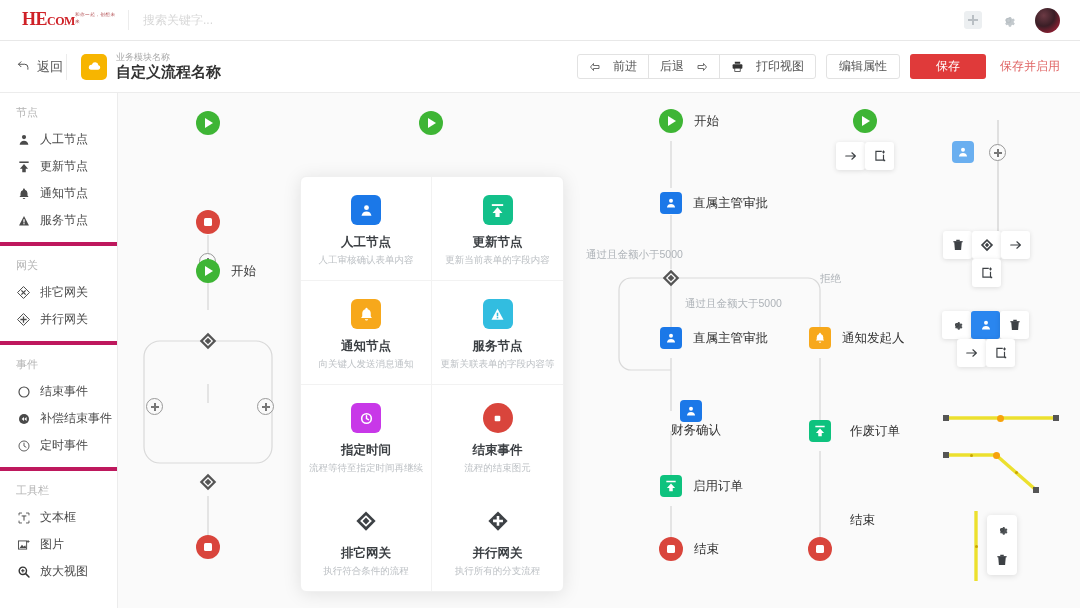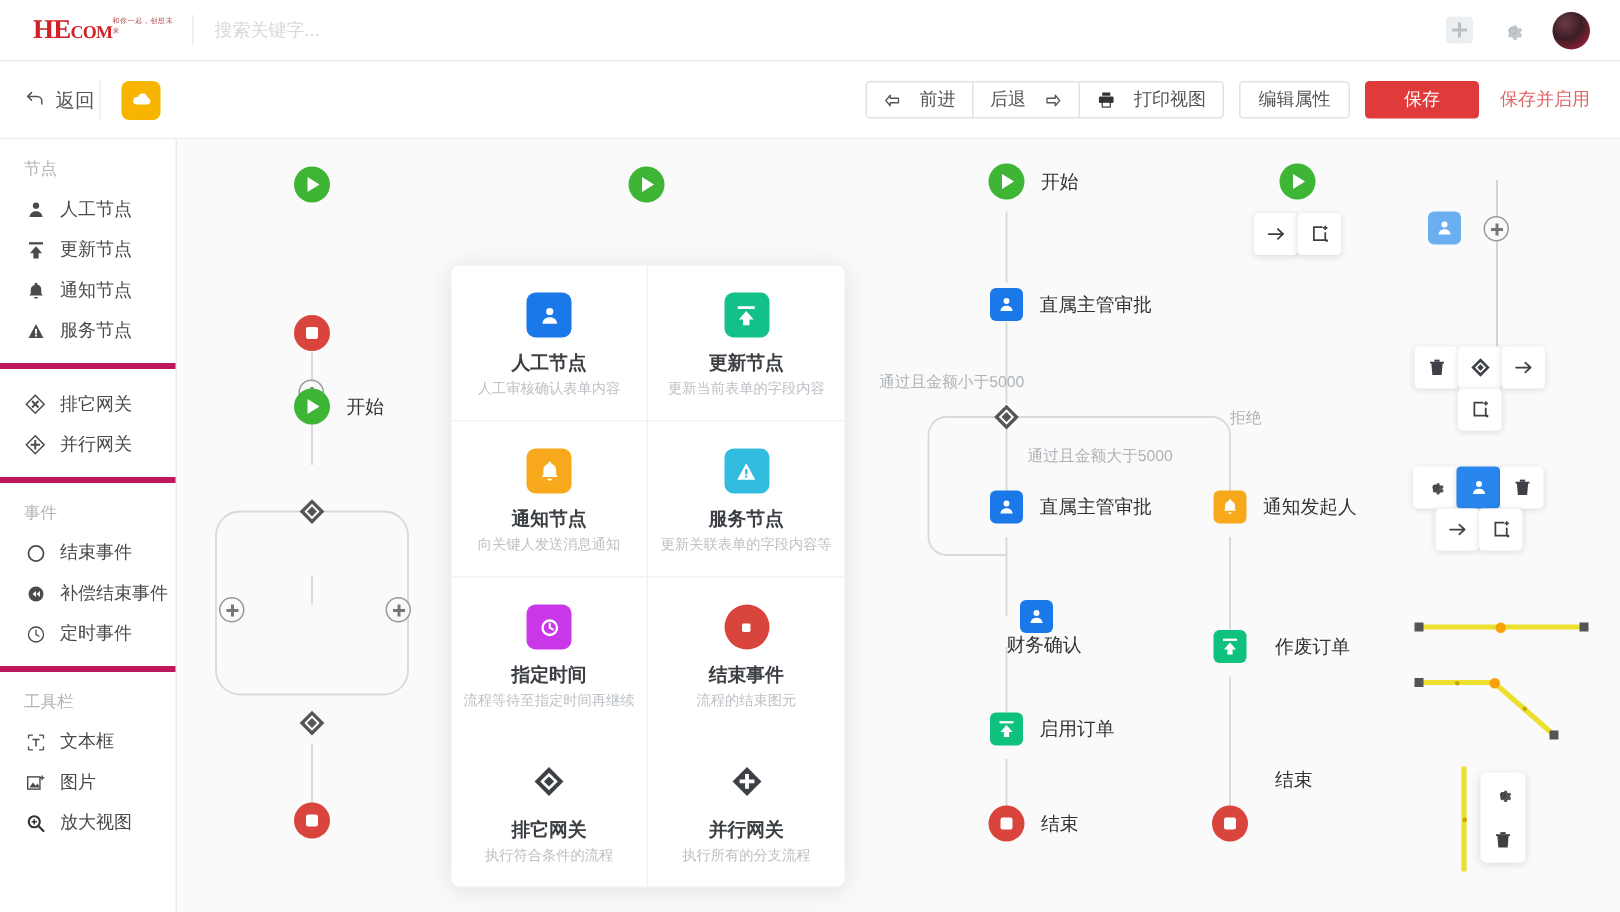--- a/index.html
+++ b/index.html
@@ -149,20 +149,24 @@
         <path d="M4 10 H14 a5 5 0 0 1 5 5 v3" fill="none" stroke="#555" stroke-width="1.6" stroke-linecap="round"></path>
       </svg>
       <span>返回</span>
     </div>
     <div class="sub-div"></div>
     <div class="mod-icon">
       <svg width="15" height="15" viewBox="0 0 24 24">
         <path d="M6 17h12a3.6 3.6 0 00.3-7.1A5.4 5.4 0 007.8 9.2 3.9 3.9 0 006 17z" fill="#fff"></path>
       </svg>
     </div>
+    <div class="mod-text">
+      <div class="t1">业务模块名称</div>
+      <div class="t2">自定义流程名称</div>
+    </div>
 
     <div class="tools">
       <div class="btn-group">
         <div>
           <svg width="12" height="12" viewBox="0 0 24 24">
             <path d="M9 5 L3 12 L9 19 V15 H20 V9 H9 Z" fill="none" stroke="#555" stroke-width="1.7" stroke-linejoin="round"></path>
           </svg>
           <span>前进</span>
         </div>
         <div>
@@ -229,20 +233,21 @@
               <path d="M12 3.5 L20.5 19.5 H3.5 Z" fill="#4a4a4a"></path>
               <rect x="10.9" y="9" width="2.2" height="5.6" fill="#fff"></rect>
               <rect x="10.9" y="15.6" width="2.2" height="2.1" fill="#fff"></rect>
             </svg>
         </span>
         <span>服务节点</span>
       </div>
     </div>
 
     <div class="sb-sec">
+      <div class="sb-title">网关</div>
       <div class="sb-item">
         <span class="sb-ic">
           <svg width="15" height="15" viewBox="0 0 24 24">
               <path d="M12 2.5 L21.5 12 L12 21.5 L2.5 12 Z" fill="none" stroke="#4a4a4a" stroke-width="1.6"></path>
               <path d="M8.6 8.6 L15.4 15.4 M15.4 8.6 L8.6 15.4" stroke="#4a4a4a" stroke-width="2.1"></path>
             </svg>
         </span>
         <span>排它网关</span>
       </div>
       <div class="sb-item">

